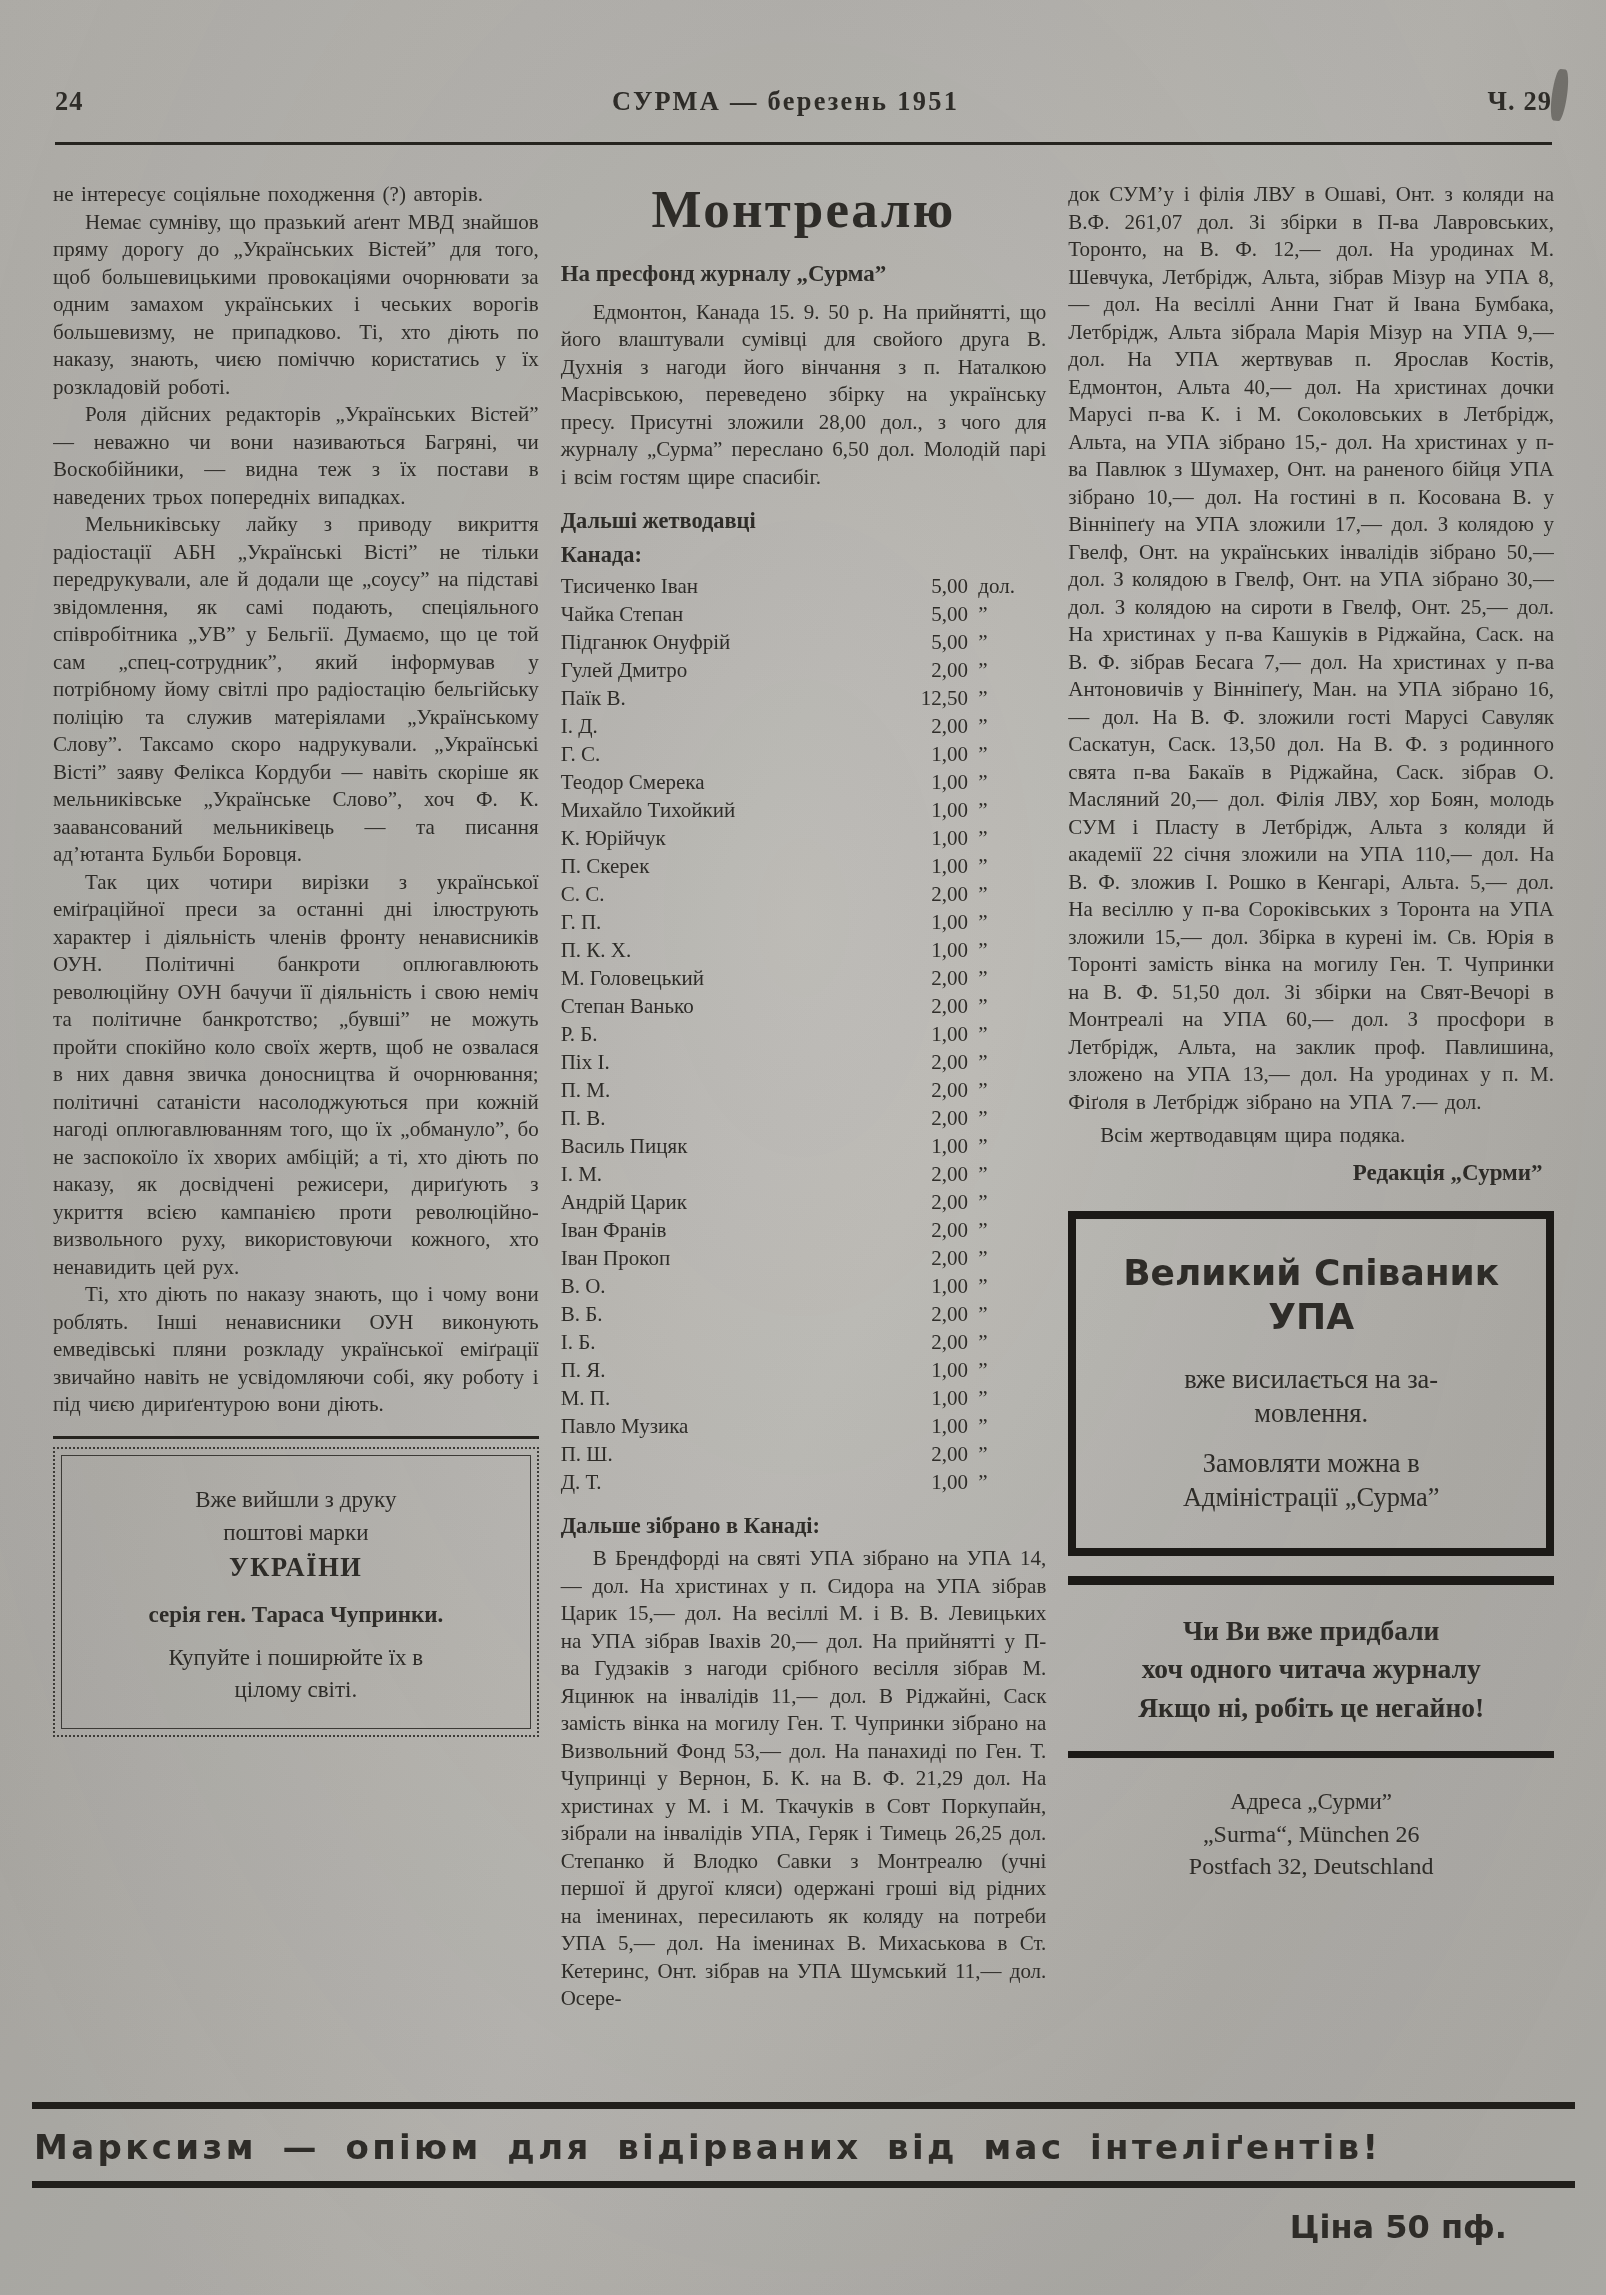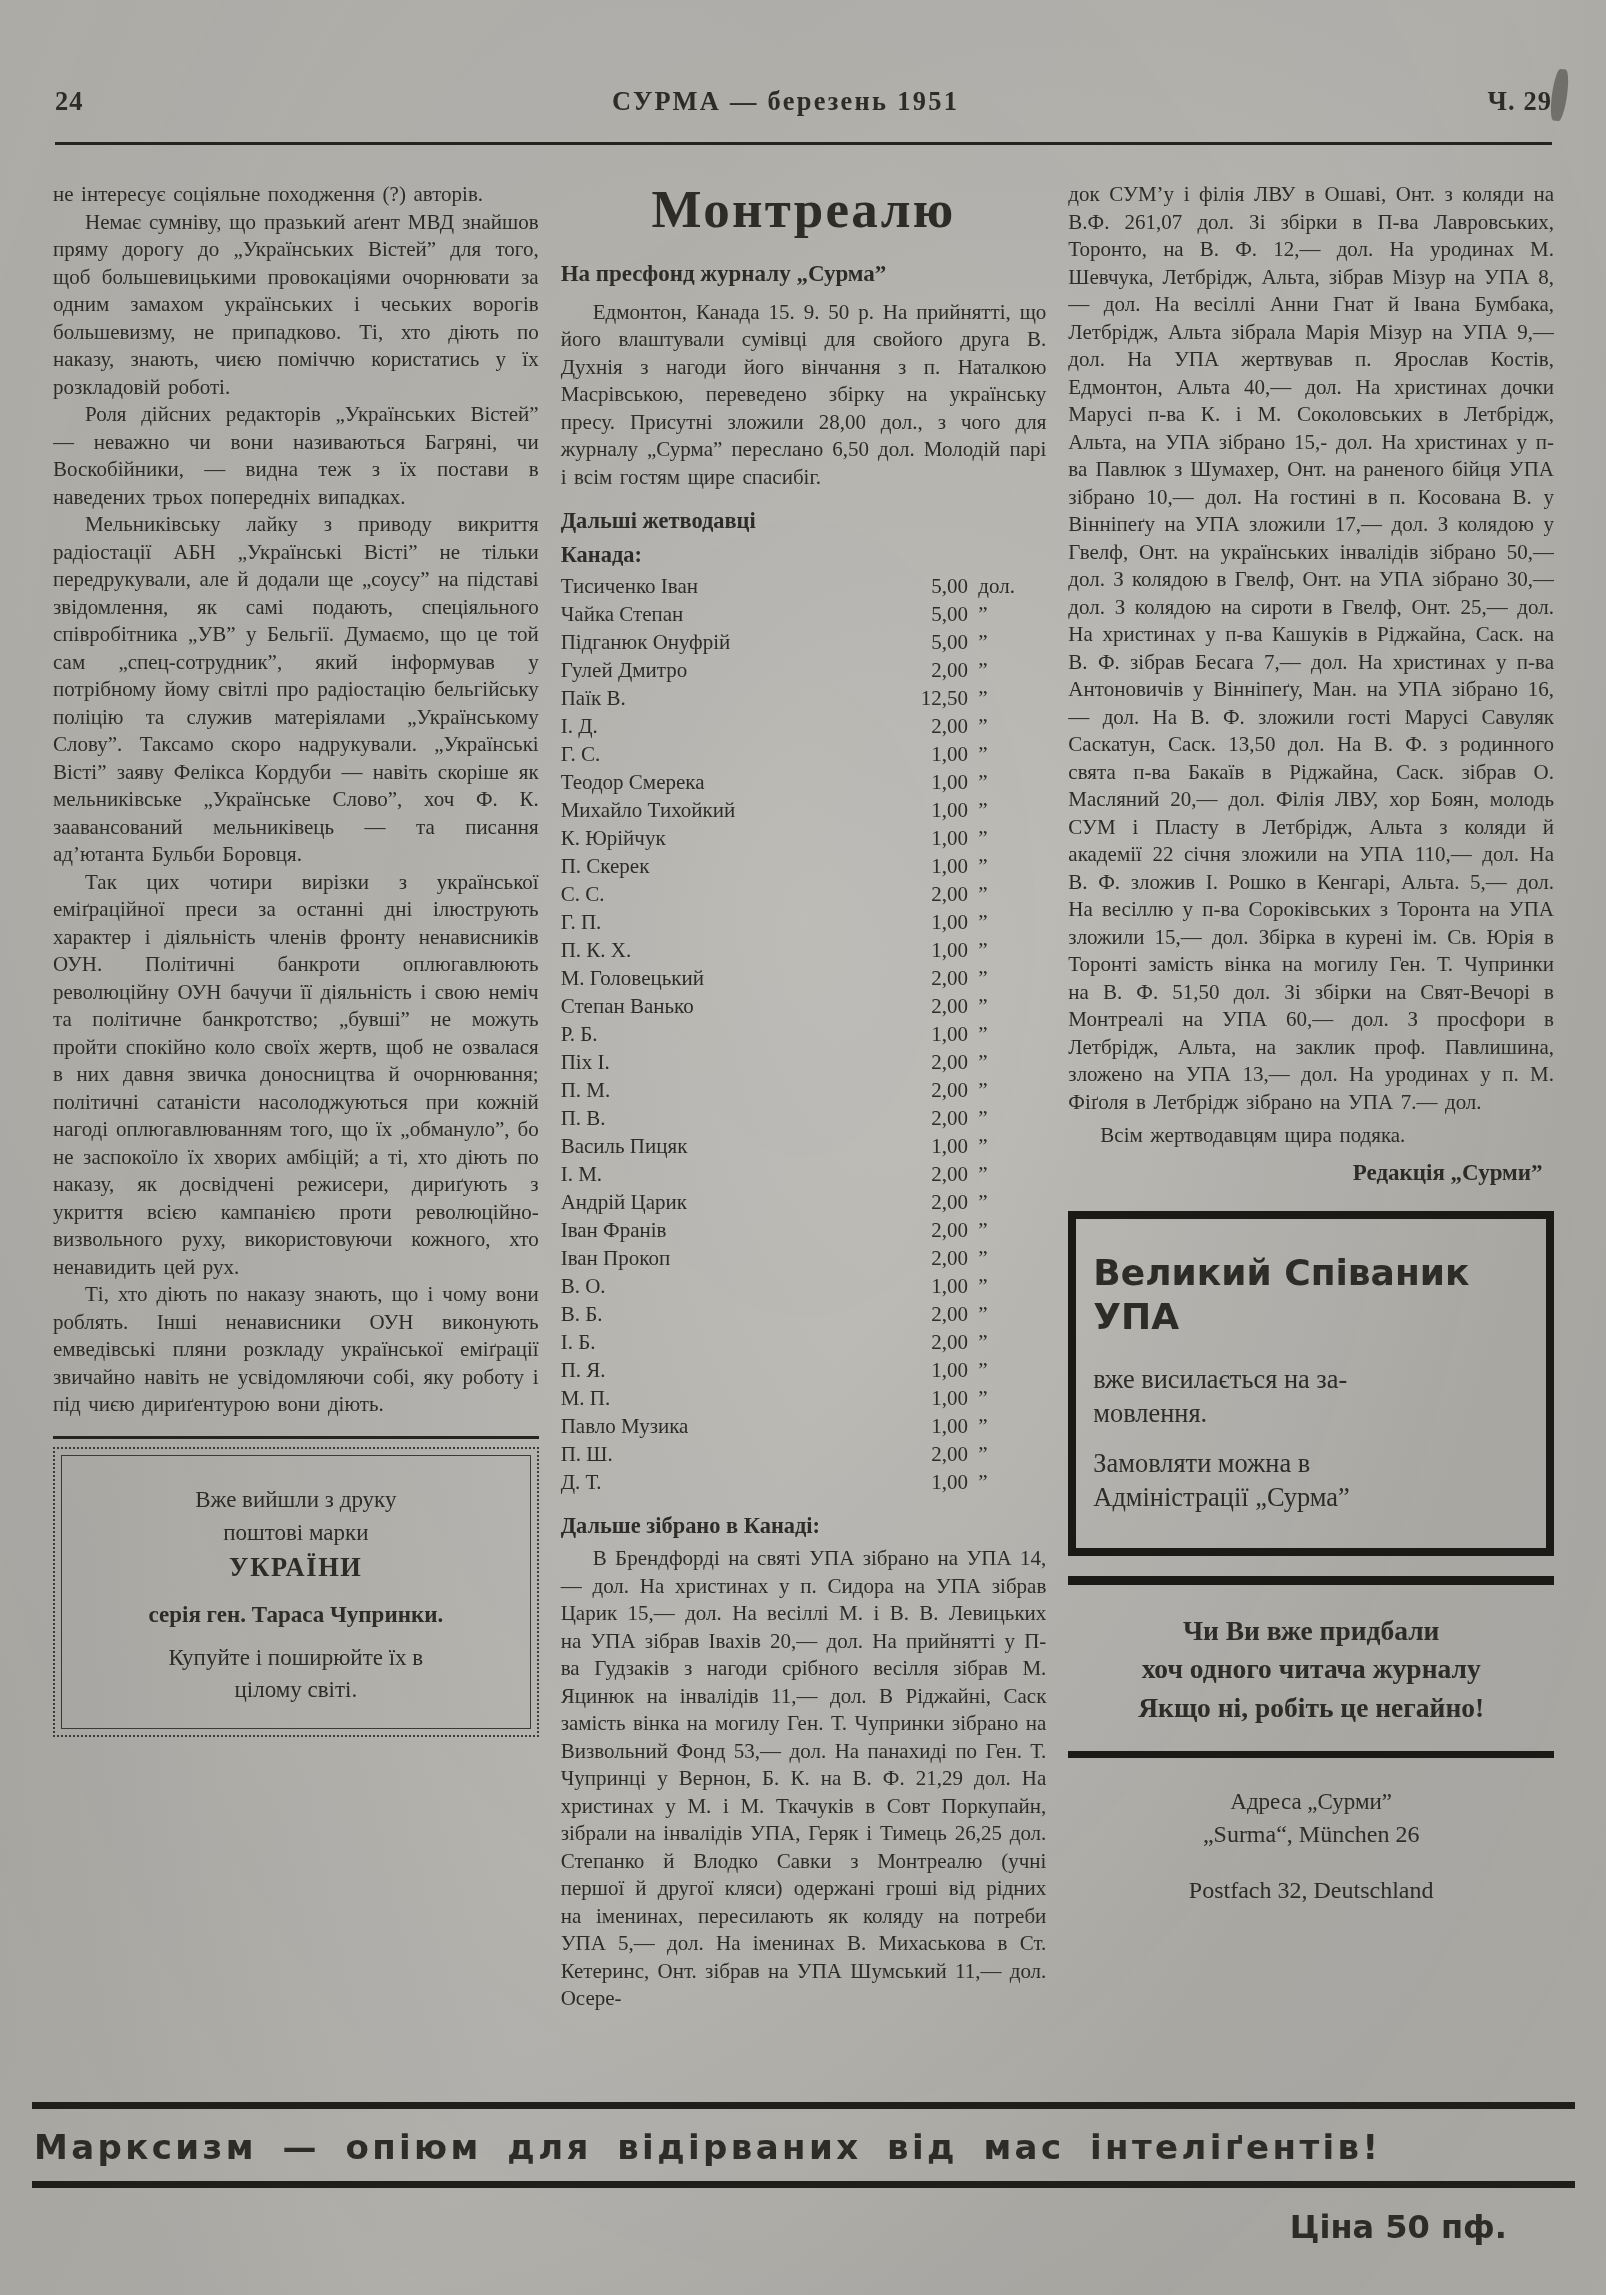--- a/index.html
+++ b/index.html
@@ -51,39 +51,39 @@
   }
   .stamps-box .l1{font-size:23px;line-height:33px;}
   .stamps-box .l2{font-weight:bold;font-size:26.4px;line-height:36px;letter-spacing:1.7px;}
   .stamps-box .l3{font-weight:bold;font-size:23px;line-height:38px;}
   .stamps-box .l4{font-size:23px;line-height:32px;}
   
   .thanks{margin-top:5.7px;}
   .signature{font-weight:bold;font-size:23px;line-height:31px;text-align:right;margin:8px 11.5px 0 0;}
   .songbook-box{
     margin-top:23px;border:8px solid #1c1a17;
-    padding:32px 17px 34px 17px;text-align:left;
+    padding:32px 17px 34px 17px;text-align:center;
   }
   .songbook-box .t{
     font-family:"DejaVu Sans","Liberation Sans",sans-serif;
     font-weight:bold;font-size:36px;line-height:44px;margin-bottom:23px;
   }
   .songbook-box .s{font-size:26.4px;line-height:34px;}
   .songbook-box .s2{font-size:26.4px;line-height:34px;margin-top:16px;}
   .bar{height:9.2px;background:#1c1a17;}
   .reader-box{margin-top:19.5px;}
   .reader-inner{padding:27.5px 5.7px 23px 5.7px;text-align:center;font-weight:bold;}
   .reader-inner .r1{font-size:27.5px;line-height:38px;}
   .reader-inner .r2{font-size:27.5px;line-height:38px;}
   .reader-inner .r3{font-size:29px;line-height:41px;letter-spacing:8px;}
   .reader-inner .r4{font-size:27.5px;line-height:40px;}
   .address{margin-top:26.4px;text-align:center;}
   .address .a1{font-size:23px;line-height:33px;}
   .address .a2{font-size:24px;line-height:32px;}
-  .address .a3{font-size:24px;line-height:32px;margin-top:24px;}
+  .address .a3{font-size:24px;line-height:32px;}
   
   .footer-rule-top{position:absolute;left:32px;right:32px;top:2102px;height:6.9px;background:#211f1b;}
   .slogan{
     position:absolute;left:34px;right:34px;top:2127px;
     font-family:"DejaVu Sans","Liberation Sans",sans-serif;
     font-weight:bold;font-size:34px;letter-spacing:3.4px;word-spacing:10.3px;
     text-align:justify;text-align-last:justify;white-space:nowrap;
     display:flex;justify-content:space-between;
   }
   .footer-rule-bottom{position:absolute;left:32px;right:32px;top:2181px;height:6.9px;background:#211f1b;}

